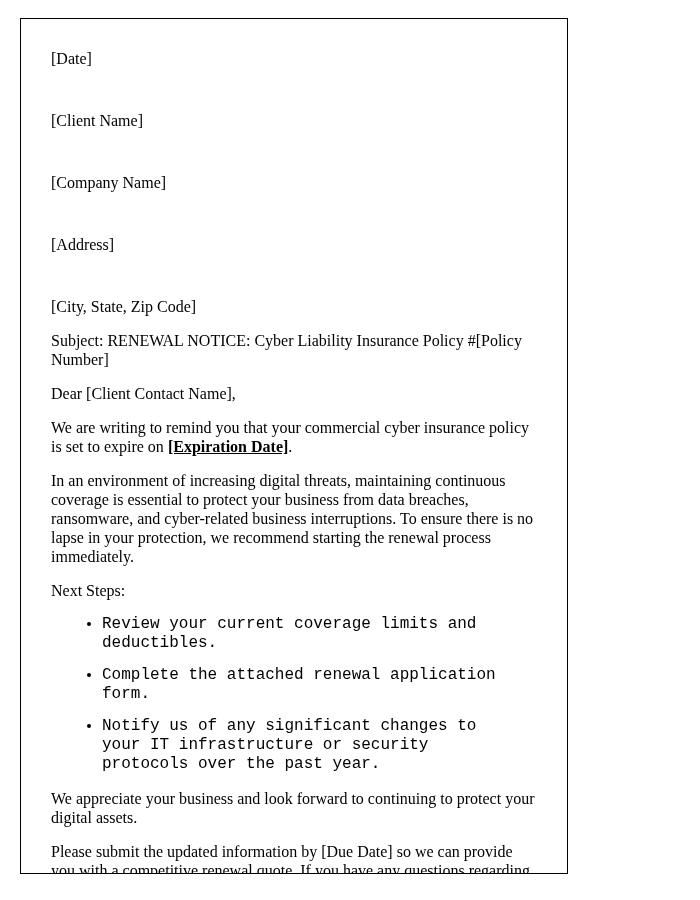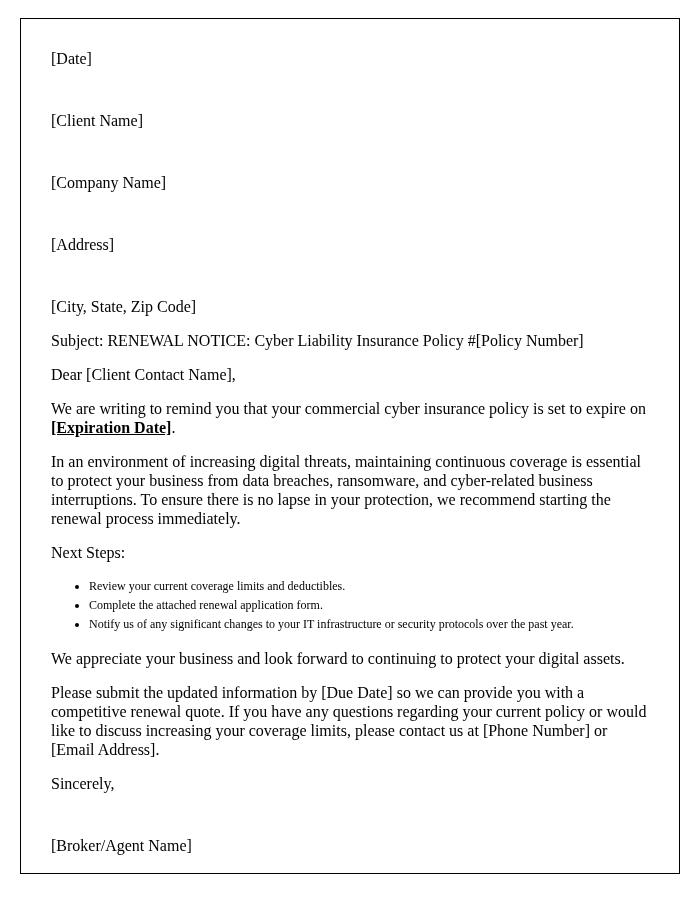--- a/index.html
+++ b/index.html
@@ -11,21 +11,21 @@
     width: 700px;
     height: 900px;
     position: relative;
     font-family: "Liberation Serif", "DejaVu Serif", serif;
     color: #000000;
   }
   .letter-page {
     position: absolute;
     left: 20px;
     top: 18px;
-    width: 660px;
+    width: 548px;
     height: 856px;
     background: #ffffff;
     border: 1px solid #000000;
     box-sizing: border-box;
     padding: 30px 30px 0 30px;
     overflow: hidden;
   }
   .letter-page p,
   .letter-page .block {
     margin: 0 0 15px 0;
@@ -45,24 +45,25 @@
     margin: 0 0 15px 0;
     font-size: 16px;
     line-height: 19px;
   }
   ul.steps {
     margin: 0 0 15px 0;
     padding: 0 0 0 38px;
     list-style-type: disc;
   }
   ul.steps li {
-    font-size: 12px;
+    font-size: 16px;
     line-height: 19px;
-    margin: 0;
+    margin: 13px;
     padding: 0;
+    font-family: Liberation Mono, monospace;
   }
   b { font-weight: bold; text-decoration: underline; }
 </style>
 </head>
 <body>
 
 <div class="letter-page">
 
   <p>[Date]</p>
 

